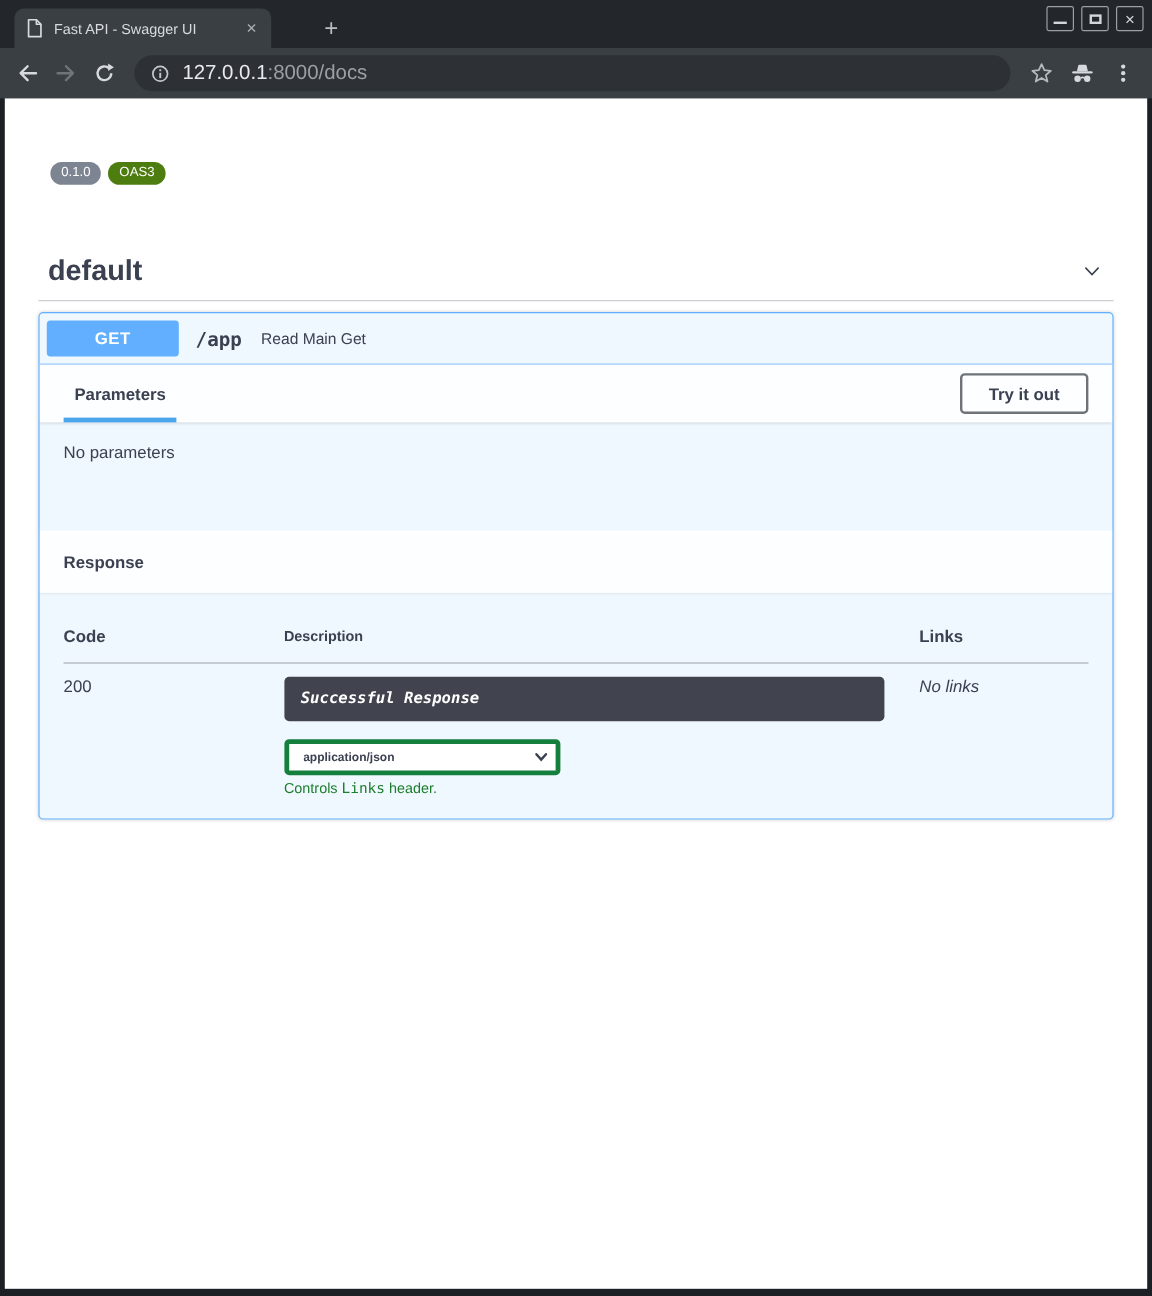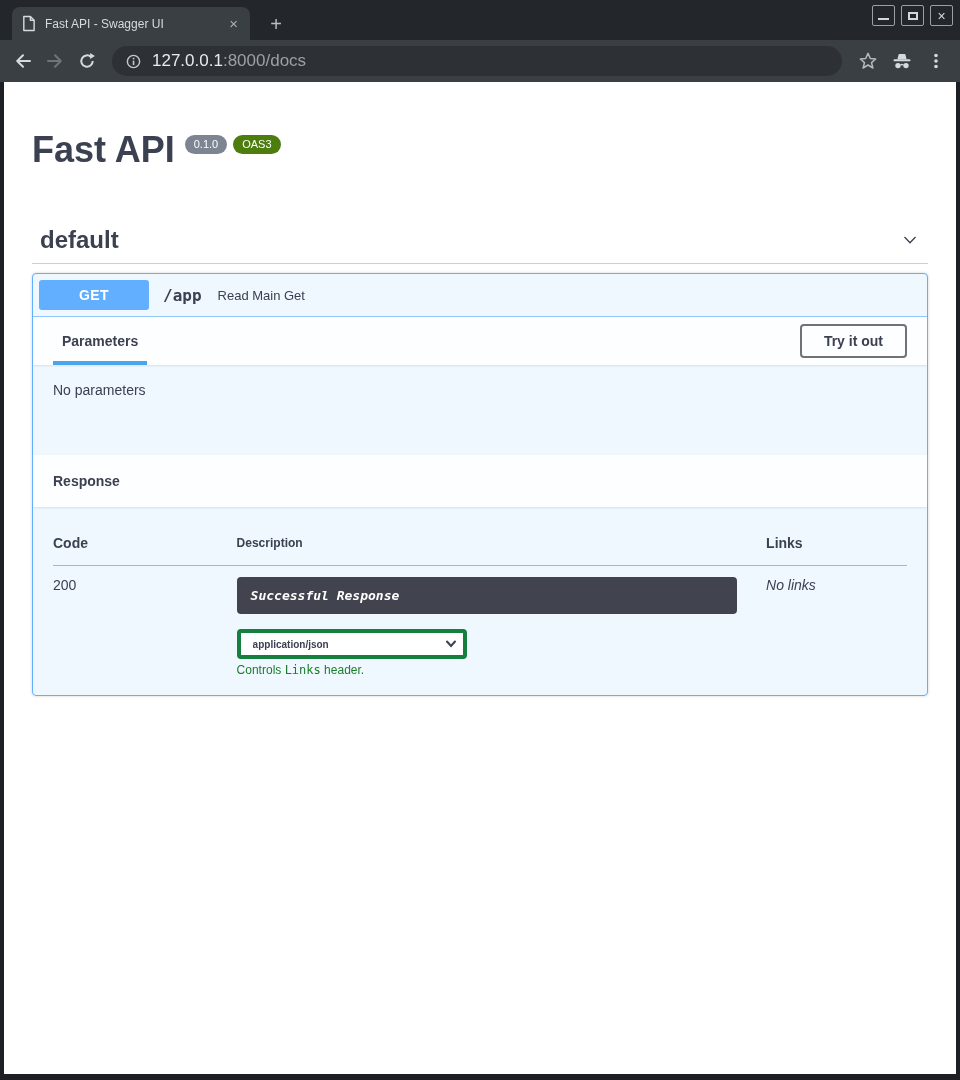--- a/index.html
+++ b/index.html
@@ -2,21 +2,21 @@
 <html><head>
 <meta charset="utf-8">
 <style>
   * { margin:0; padding:0; box-sizing:border-box; }
   html,body { width:960px; height:1080px; overflow:hidden; background:#1c2024;
               font-family:"Liberation Sans", sans-serif; }
   .window { width:960px; height:1080px; background:#1c2024; display:flex; flex-direction:column; }
 
   
   .tabstrip { height:40px; background:#23272b; position:relative; flex:none; }
-  .tab { position:absolute; left:12px; top:7px; width:238px; height:33px; background:#3a3f43;
+  .tab { position:absolute; left:12px; top:7px; width:214px; height:33px; background:#3a3f43;
          border-radius:8px 8px 0 0; display:flex; align-items:center; padding:0 9px; }
   .tab-title { color:#d7dbdf; font-size:12px; margin-left:9px; flex:1; white-space:nowrap; overflow:hidden; }
   .tab-close { color:#a9aeb3; font-size:15px; line-height:1; padding:0 3px; cursor:default; }
   .new-tab { position:absolute; left:262px; top:10px; width:28px; height:28px; color:#b9bec3;
              font-size:20px; display:flex; align-items:center; justify-content:center; }
   .win-controls { position:absolute; right:7px; top:5px; display:flex; gap:6px; }
   .win-btn { width:23px; height:21px; border:1px solid #9aa0a5; border-radius:2px; color:#d3d7db;
              display:flex; align-items:center; justify-content:center; font-size:14px; line-height:1; }
   .glyph-min { width:11px; border-bottom:2px solid #d3d7db; margin-top:6px; }
   .glyph-max { width:10px; height:8px; border:2px solid #d3d7db; }
@@ -164,21 +164,20 @@
           <circle cx="10" cy="15.5" r="1.8" fill="#d6dade"></circle>
         </svg>
       </div>
     </div>
   </div>
 
   <div class="page">
     <div class="swagger">
 
       <div class="info-row">
-        <h1 class="api-title">Fast API</h1>
         <div class="badges">
           <span class="badge badge-version">0.1.0</span>
           <span class="badge badge-oas">OAS3</span>
         </div>
       </div>
 
       <div class="tag-section">
         <div class="tag-header">
           <span class="tag-name">default</span>
           <span class="tag-chevron">

